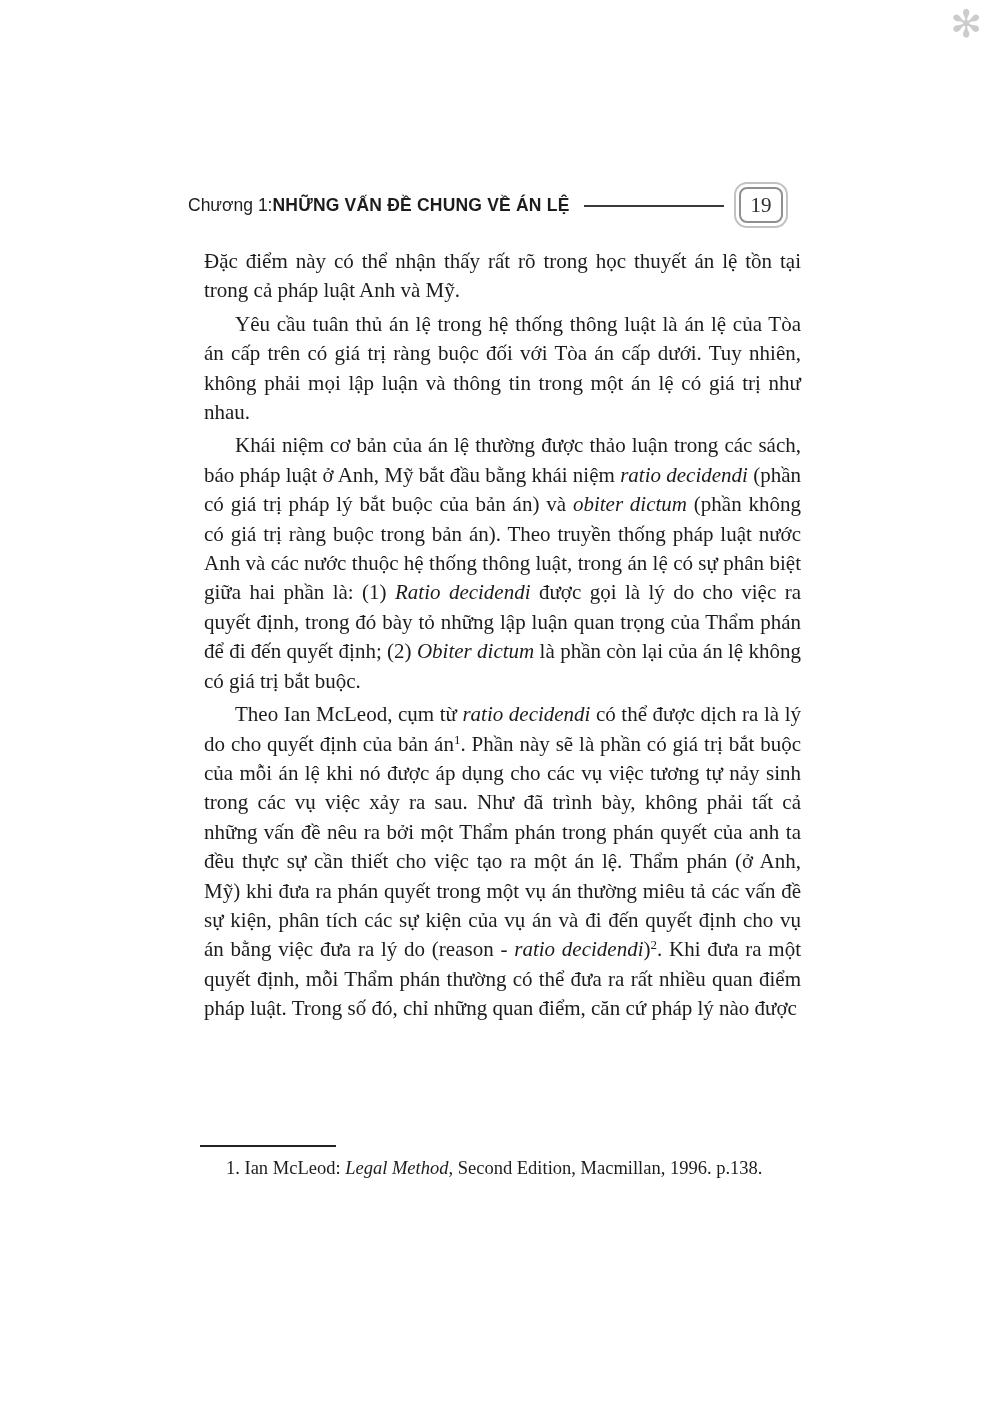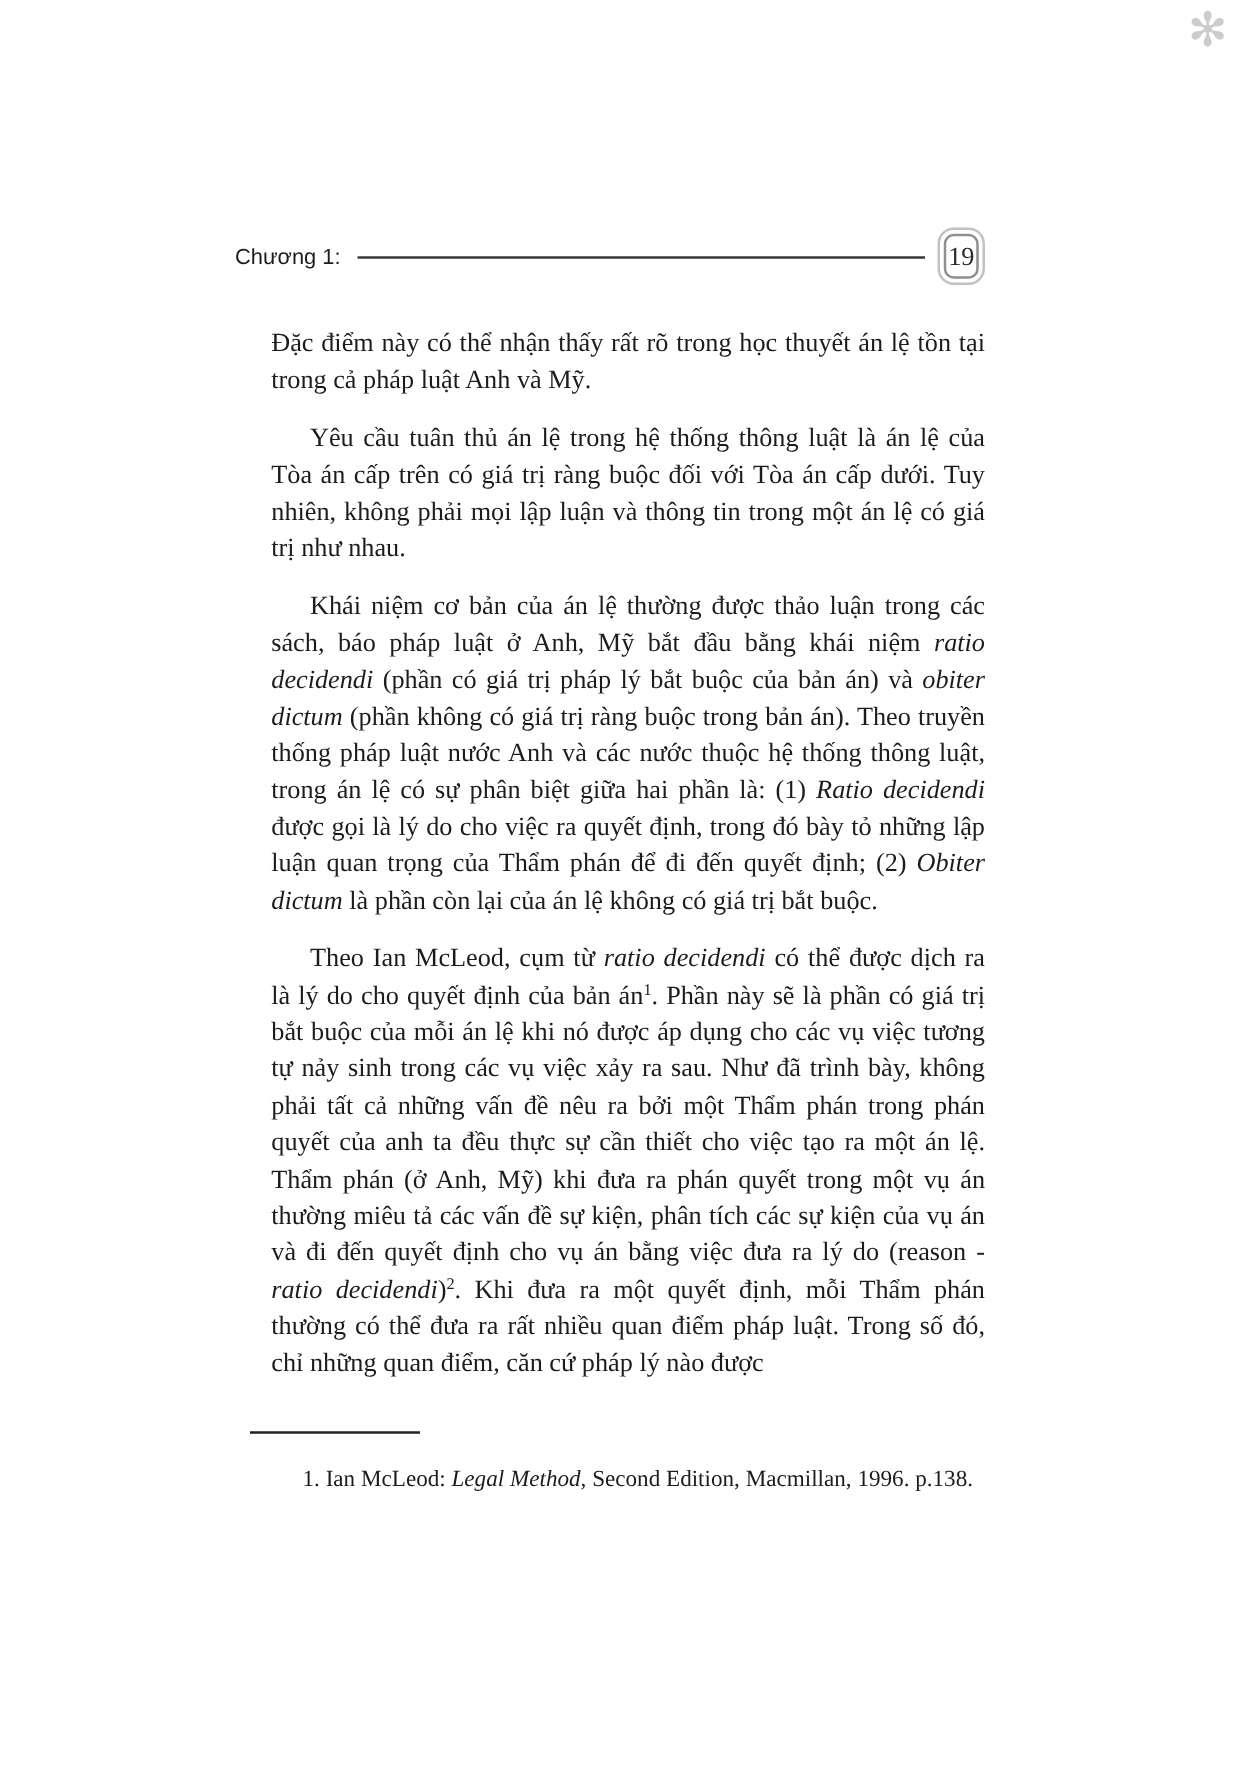--- a/index.html
+++ b/index.html
@@ -32,66 +32,67 @@
     font-family: "Liberation Sans", sans-serif;
     font-size: 17.5px; white-space: nowrap;
   }
   .ch-prefix { font-weight: 400; }
   .ch-title  { font-weight: 700; letter-spacing: 0.2px; }
   .header-rule {
     flex: 1; height: 2px; background: var(--rule);
     margin: 0 10px 0 14px; margin-top: 2px;
   }
   .pagenum-outer {
-    width: 38px; height: 46px;
+    width: 54px; height: 46px;
     border: 2px solid var(--box_outer);
     border-radius: 13px;
     padding: 3px;
     display: flex; flex-shrink: 0;
   }
   .pagenum-inner {
     flex: 1;
     border: 2px solid var(--box_inner);
     border-radius: 8px;
     display: flex; align-items: center; justify-content: center;
     font-family: "Liberation Serif", serif;
     font-size: 21px; color: #2a2a2a;
   }
   .body-text {
     position: absolute; left: 200px; top: 243px; width: 605px;
     font-size: 21px; line-height: 29.4px;
     text-align: justify;
   }
-  .para { margin: 17px; }
+  .para { margin: 4px; }
   .para.indent { text-indent: 31px; }
   .i { font-style: italic; }
   sup.sup {
     font-size: 13px; line-height: 0;
     vertical-align: baseline; position: relative; top: -7px;
   }
   .footnote-sep {
     position: absolute; left: 200px; top: 1145px; width: 136px;
     border-top: 2px solid #222222;
   }
   .footnotes {
     position: absolute; left: 200px; top: 1155px; width: 604px;
     font-size: 18.5px; line-height: 27px;
     text-align: left;
   }
-  .fn { margin: 16px; padding-left: 26px; }
+  .fn { margin: 0; padding-left: 26px; }
 </style>
 </head>
 <body>
 
 <div>
 
   <div class="ornament">✻</div>
 
   <div class="header">
     <span class="ch-prefix">Chương 1: </span>
+    <span class="ch-title">NHỮNG VẤN ĐỀ CHUNG VỀ ÁN LỆ</span>
     <span class="header-rule"></span>
     <span class="pagenum-outer">
       <span class="pagenum-inner">19</span>
     </span>
   </div>
 
   <div class="body-text" id="body-container">
       <p class="para"><span class="">Đặc điểm này có thể nhận thấy rất rõ trong học thuyết án lệ tồn tại trong cả pháp luật Anh và Mỹ.</span></p>
       <p class="para indent"><span class="">Yêu cầu tuân thủ án lệ trong hệ thống thông luật là án lệ của Tòa án cấp trên có giá trị ràng buộc đối với Tòa án cấp dưới. Tuy nhiên, không phải mọi lập luận và thông tin trong một án lệ có giá trị như nhau.</span></p>
       <p class="para indent"><span class="">Khái niệm cơ bản của án lệ thường được thảo luận trong các sách, báo pháp luật ở Anh, Mỹ bắt đầu bằng khái niệm </span><span class="i">ratio decidendi</span><span class=""> (phần có giá trị pháp lý bắt buộc của bản án) và </span><span class="i">obiter dictum</span><span class=""> (phần không có giá trị ràng buộc trong bản án). Theo truyền thống pháp luật nước Anh và các nước thuộc hệ thống thông luật, trong án lệ có sự phân biệt giữa hai phần là: (1) </span><span class="i">Ratio decidendi</span><span class=""> được gọi là lý do cho việc ra quyết định, trong đó bày tỏ những lập luận quan trọng của Thẩm phán để đi đến quyết định; (2) </span><span class="i">Obiter dictum</span><span class=""> là phần còn lại của án lệ không có giá trị bắt buộc.</span></p>

